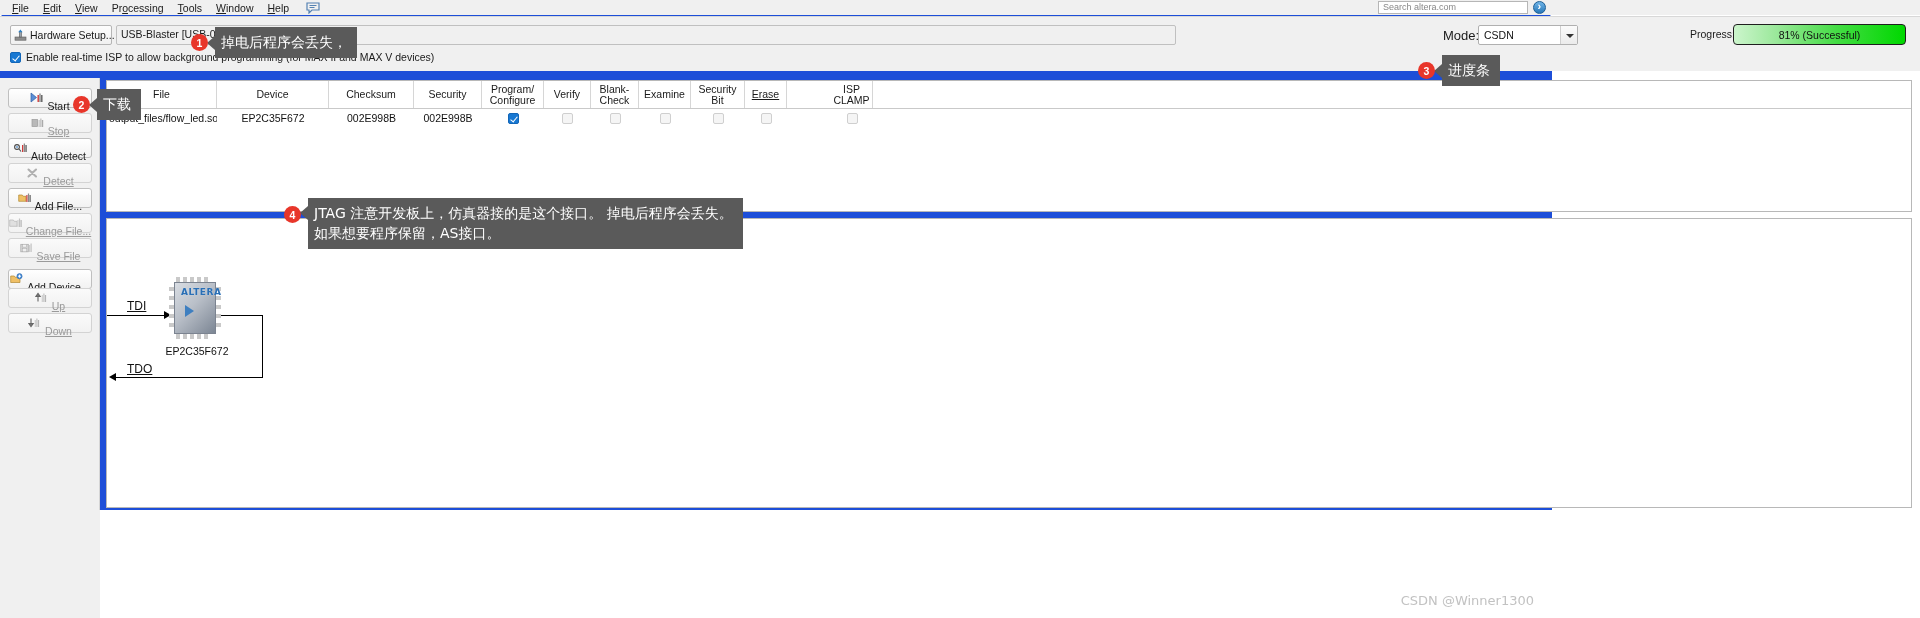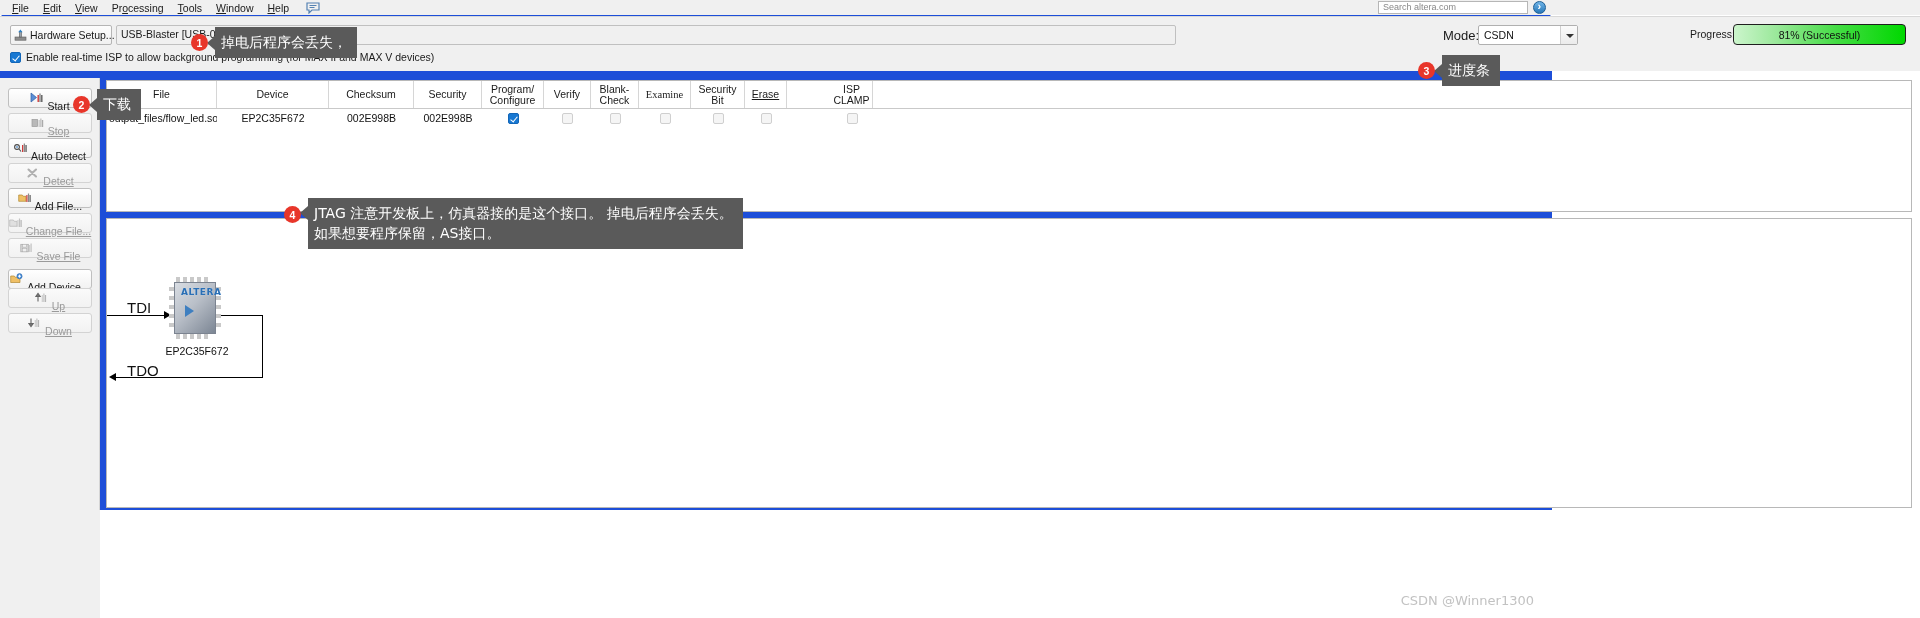--- a/index.html
+++ b/index.html
@@ -282,21 +282,21 @@
   .td.left { justify-content: flex-start; }
 
   
   .c-file   { width: 110px; }
   .c-device { width: 112px; }
   .c-check  { width: 85px; }
   .c-user   { width: 68px; }
   .c-prog   { width: 62px; }
   .c-verify { width: 47px; }
   .c-blank  { width: 48px; }
-  .c-exam   { width: 52px; font-family: Liberation Serif, serif; }
+  .c-exam   { width: 52px; }
   .c-sec    { width: 54px; }
   .c-erase  { width: 42px; text-decoration: underline; }
   .c-isp    { width: 42px; margin-left: 44px; }
   .c-rest   { flex: 1 1 auto; }
 
   
   .diagram-panel {
     position: absolute;
     left: 106px; top: 218px;
     width: 1806px; height: 290px;
@@ -361,22 +361,23 @@
   }
   .arrow-l {
     position: absolute;
     width: 0; height: 0;
     border-top: 4px solid transparent;
     border-bottom: 4px solid transparent;
     border-right: 7px solid #000;
   }
   .wire-label {
     position: absolute;
-    font-size: 15px;
+    font-size: 12px;
     color: #111;
+    text-decoration: underline;
   }
 
   
   .callout {
     position: absolute;
     display: flex;
     align-items: center;
     z-index: 40;
   }
   .badge {

